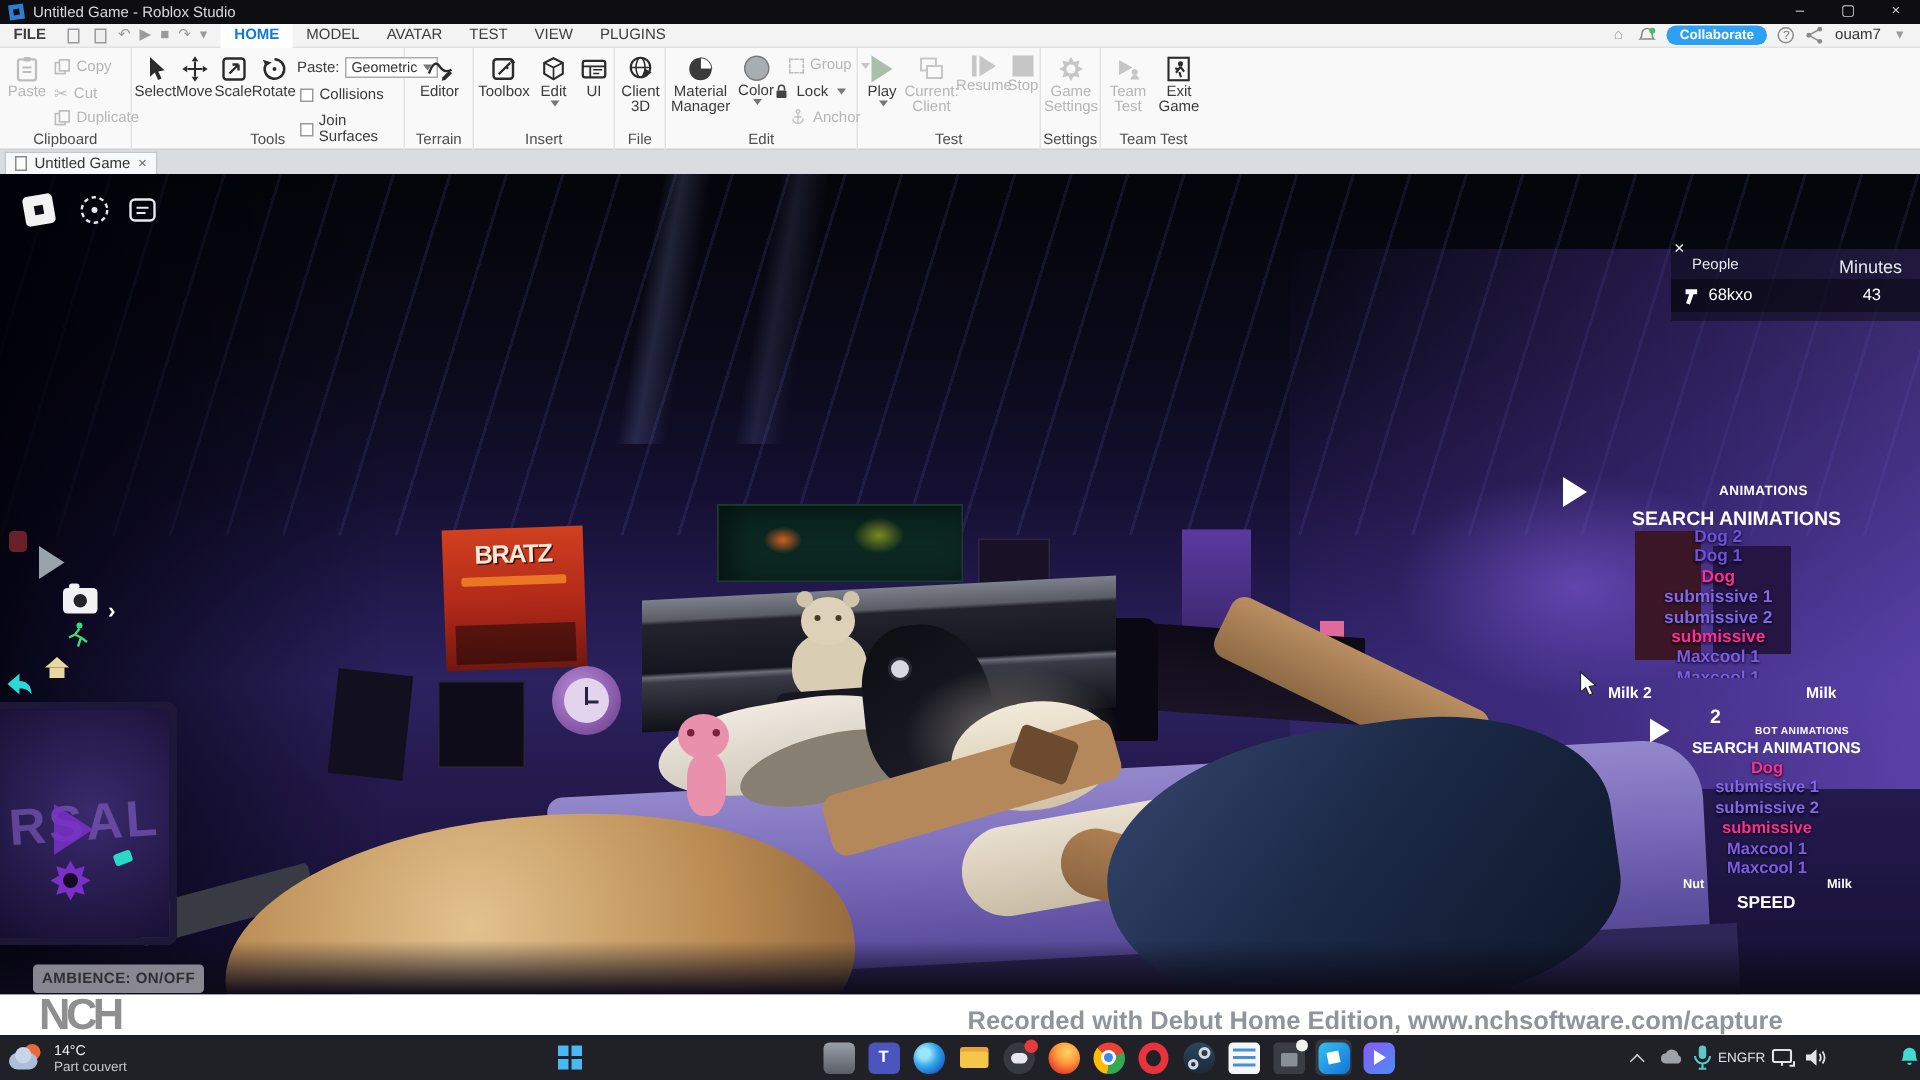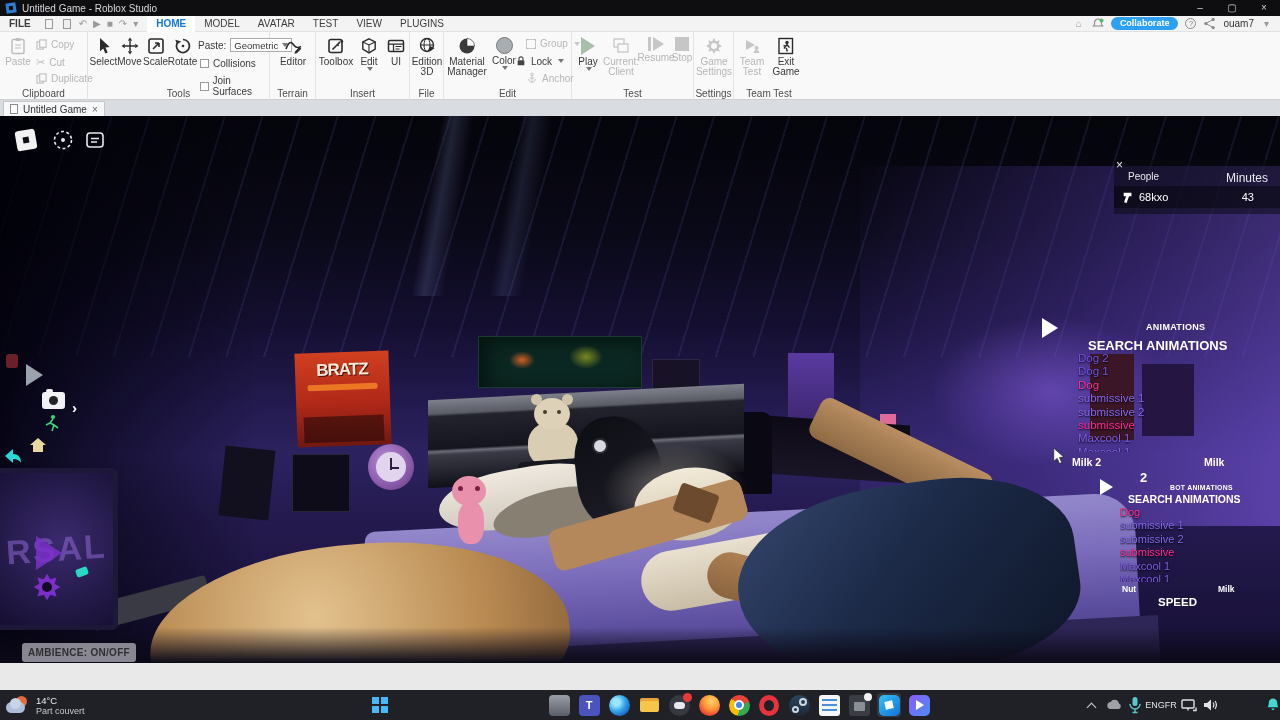--- a/index.html
+++ b/index.html
@@ -33,21 +33,21 @@
 
 .doctabs{position:absolute;left:0;top:100px;width:1280px;height:16px;background:#d9dce0}
 .doctab{position:absolute;left:3px;top:1px;height:15px;background:#f7f8f9;border:1px solid #c6c6c6;border-bottom:none;display:flex;align-items:center;padding:0 6px;font-size:10px;color:#333;gap:5px}
 .dt-ic{width:8px;height:10px;border:1px solid #8a8a8a;background:#fff}
 
 .viewport{position:absolute;left:0;top:116px;width:1280px;height:547px;overflow:hidden;background:#05050c;box-shadow:inset 0 0 0 2px #2392c9}
 .sc{position:absolute}
 
 .gui{position:absolute;color:#fff;font-weight:bold}
 .tri{width:0;height:0}
-.anim-item{font-size:11.5px;font-weight:normal;line-height:13.4px;text-shadow:0 1px 2px #000}
+.anim-item{font-size:11.5px;font-weight:bold;text-align:center;line-height:13.4px;text-shadow:0 1px 2px #000}
 
 .strip{position:absolute;left:0;top:663px;width:1280px;height:27px;background:#ffffff}
 .nch{position:absolute;left:26px;top:-2px;font-size:29px;font-weight:bold;letter-spacing:-3px;color:#8f8f8f}
 .wm{position:absolute;left:645px;top:8px;font-size:17px;font-weight:bold;color:#8f959a;white-space:nowrap}
 
 .taskbar{position:absolute;left:0;top:690px;width:1280px;height:30px;background:#1f2126;color:#e8e8e8}
 .tb-item{position:absolute;top:3px;width:24px;height:24px;display:flex;align-items:center;justify-content:center;border-radius:4px}
 .appic{width:21px;height:21px;border-radius:4px;position:relative}
 .trayic{position:absolute;top:3px;height:24px;display:flex;align-items:center;justify-content:center}
 .tray-txt{font-size:9px;line-height:10px;text-align:center;color:#e2e4e8}
@@ -222,21 +222,21 @@
     </div>
 
     <div class="rgroup" style="left:410px;width:34px">
       <div class="rbtn" style="left:0px;top:5px;width:34px">
         <svg width="18" height="18" viewBox="0 0 18 18">
             <circle cx="9" cy="8" r="6.5" fill="none" stroke="#2b2b2b" stroke-width="1.4"></circle>
             <ellipse cx="9" cy="8" rx="3" ry="6.5" fill="none" stroke="#2b2b2b" stroke-width="1"></ellipse>
             <path d="M2.5 8h13" stroke="#2b2b2b" stroke-width="1"></path>
             <path d="M16.5 11.5l-6.5 2.6 2.2-5.2z" fill="#2b2b2b"></path>
           </svg>
-        <span>Edition 3D</span>
+        <span>Client 3D</span>
       </div>
       <div class="glabel">File</div>
     </div>
 
     <div class="rgroup" style="left:444px;width:128px">
       <div class="rbtn" style="left:4px;top:5px;width:38px">
         <svg width="18" height="18" viewBox="0 0 18 18">
             <circle cx="9" cy="9" r="7.5" fill="#3a3a3a"></circle>
             <path d="M9 9V1.5A7.5 7.5 0 0 1 16.5 9z" fill="#fff" stroke="#3a3a3a" stroke-width=".6"></path>
           </svg>
@@ -486,20 +486,24 @@
         <polygon points="17,9 13.6,10.9 14.7,14.7 10.9,13.6 9,17 7.1,13.6 3.3,14.7 4.4,10.9 1,9 4.4,7.1 3.3,3.3 7.1,4.4 9,1 10.9,4.4 14.7,3.3 13.6,7.1" fill="#7a30c8"></polygon>
         <circle cx="9" cy="9" r="3" fill="#140a24"></circle>
       </svg>
     <div class="sc" style="left:76px;top:452px;width:12px;height:8px;background:#2ad8c8;border-radius:2px;transform:rotate(-20deg)"></div>
 
     <div class="sc" style="left:22px;top:527px;height:19px;background:rgba(185,185,192,.72);border-radius:3px;display:flex;align-items:center;padding:0 6px">
       <span style="font-size:10px;color:#2e2e33;font-weight:bold;letter-spacing:.3px">AMBIENCE: ON/OFF</span>
     </div>
   </div>
 
+  <div class="strip">
+    <span class="nch">NCH</span>
+    <span class="wm">Recorded with Debut Home Edition, www.nchsoftware.com/capture</span>
+  </div>
 
   <div class="taskbar">
 
     <div style="position:absolute;left:6px;top:2px;display:flex;align-items:center;gap:6px;height:26px">
       <div style="position:relative;width:24px;height:20px">
         <div style="position:absolute;left:10px;top:1px;width:11px;height:11px;border-radius:50%;background:#e86a3a"></div>
         <div style="position:absolute;left:0px;top:7px;width:19px;height:11px;border-radius:8px;background:#aebdd8"></div>
         <div style="position:absolute;left:4px;top:3px;width:11px;height:11px;border-radius:50%;background:#c8d4e8"></div>
       </div>
       <div>

